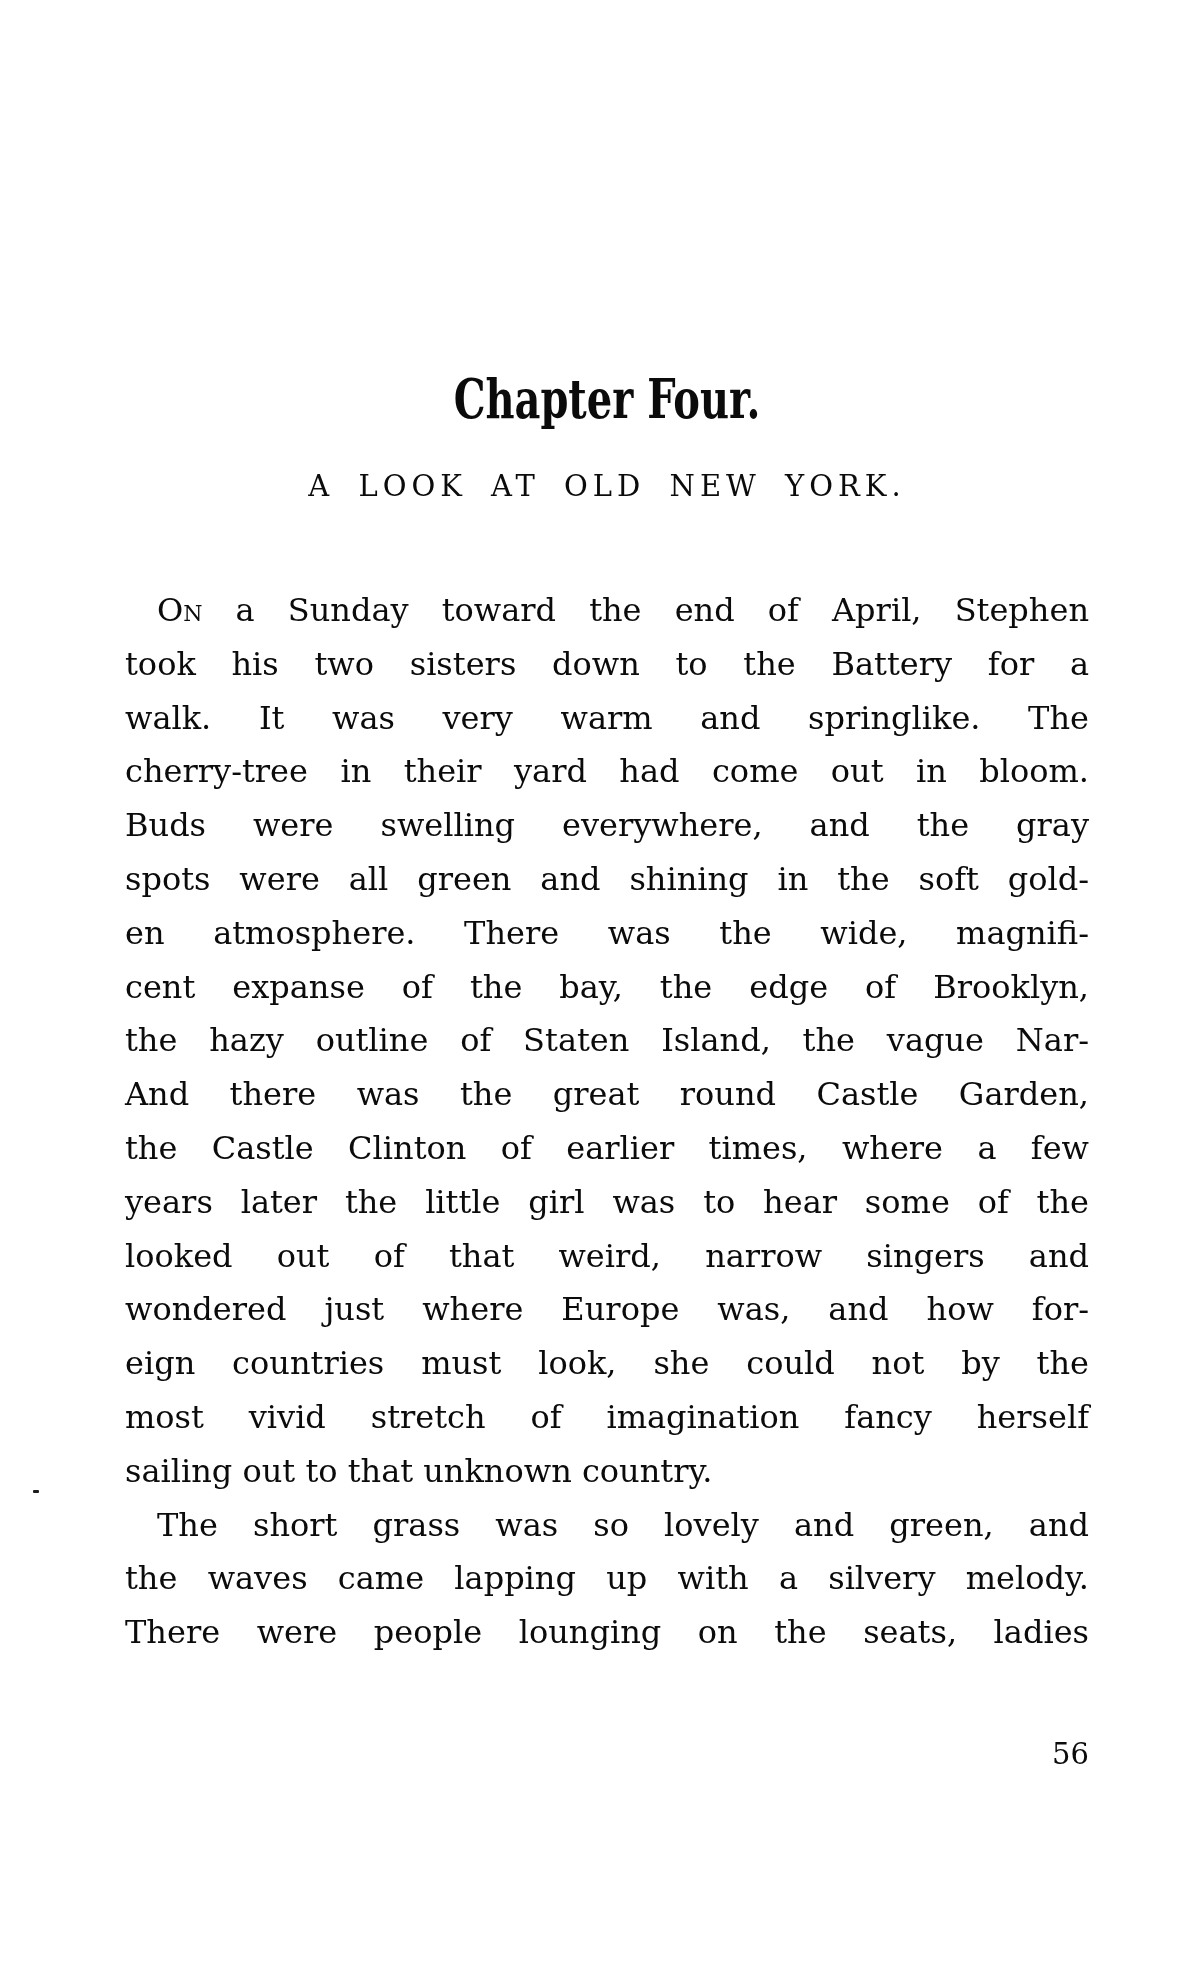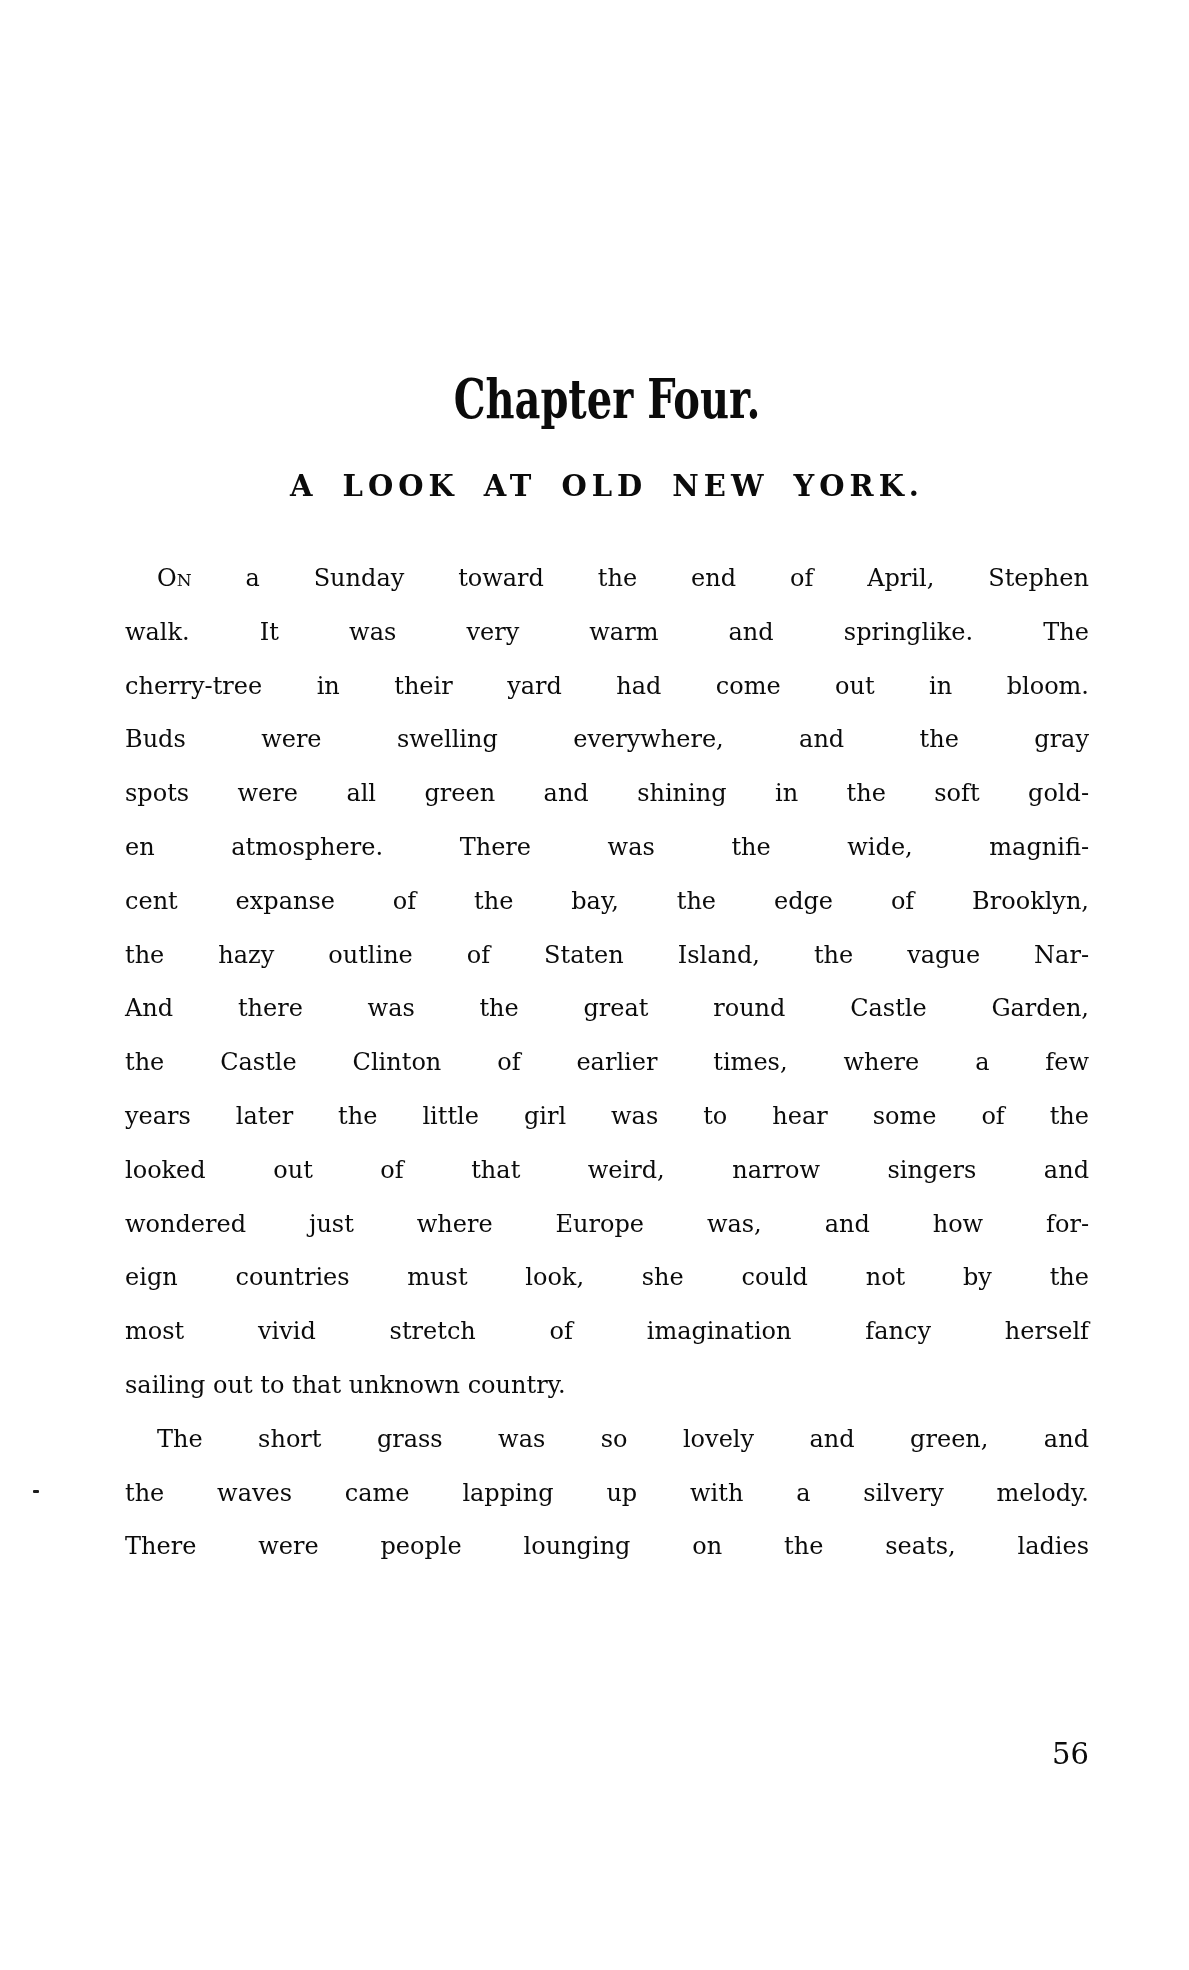--- a/index.html
+++ b/index.html
@@ -29,32 +29,32 @@
     white-space: nowrap;
   }
   .chapter-subtitle {
     position: absolute;
     top: 472px;
     left: 125px;
     width: 964px;
     margin: 0;
     text-align: center;
     font-size: 29px;
-    font-weight: bold;
+    font-weight: normal;
     letter-spacing: 5px;
     word-spacing: 10px;
     line-height: 1;
     white-space: nowrap;
   }
   .body-text {
     position: absolute;
     left: 125px;
-    top: 552px;
+    top: 584px;
     width: 964px;
-    font-size: 24px;
+    font-size: 32px;
     line-height: 53.8px;
   }
   .line {
     text-align: justify;
     text-align-last: justify;
     text-justify: inter-word;
   }
   .line.short {
     text-align: center;
     text-align-last: left;
@@ -81,20 +81,21 @@
   }
 </style>
 </head>
 <body>
 
 <div class="page">
   <h1 class="chapter-title">Chapter Four.</h1>
   <h2 class="chapter-subtitle">A LOOK AT OLD NEW YORK.</h2>
   <div class="body-text">
       <div class="line indent"><span class="lead-sc">On</span> a Sunday toward the end of April, Stephen</div>
+      <div class="line">took his two sisters down to the Battery for a</div>
       <div class="line">walk. It was very warm and springlike. The</div>
       <div class="line">cherry-tree in their yard had come out in bloom.</div>
       <div class="line">Buds were swelling everywhere, and the gray</div>
       <div class="line">spots were all green and shining in the soft gold-</div>
       <div class="line">en atmosphere. There was the wide, magnifi-</div>
       <div class="line">cent expanse of the bay, the edge of Brooklyn,</div>
       <div class="line">the hazy outline of Staten Island, the vague Nar-</div>
       <div class="line">And there was the great round Castle Garden,</div>
       <div class="line">the Castle Clinton of earlier times, where a few</div>
       <div class="line">years later the little girl was to hear some of the</div>

